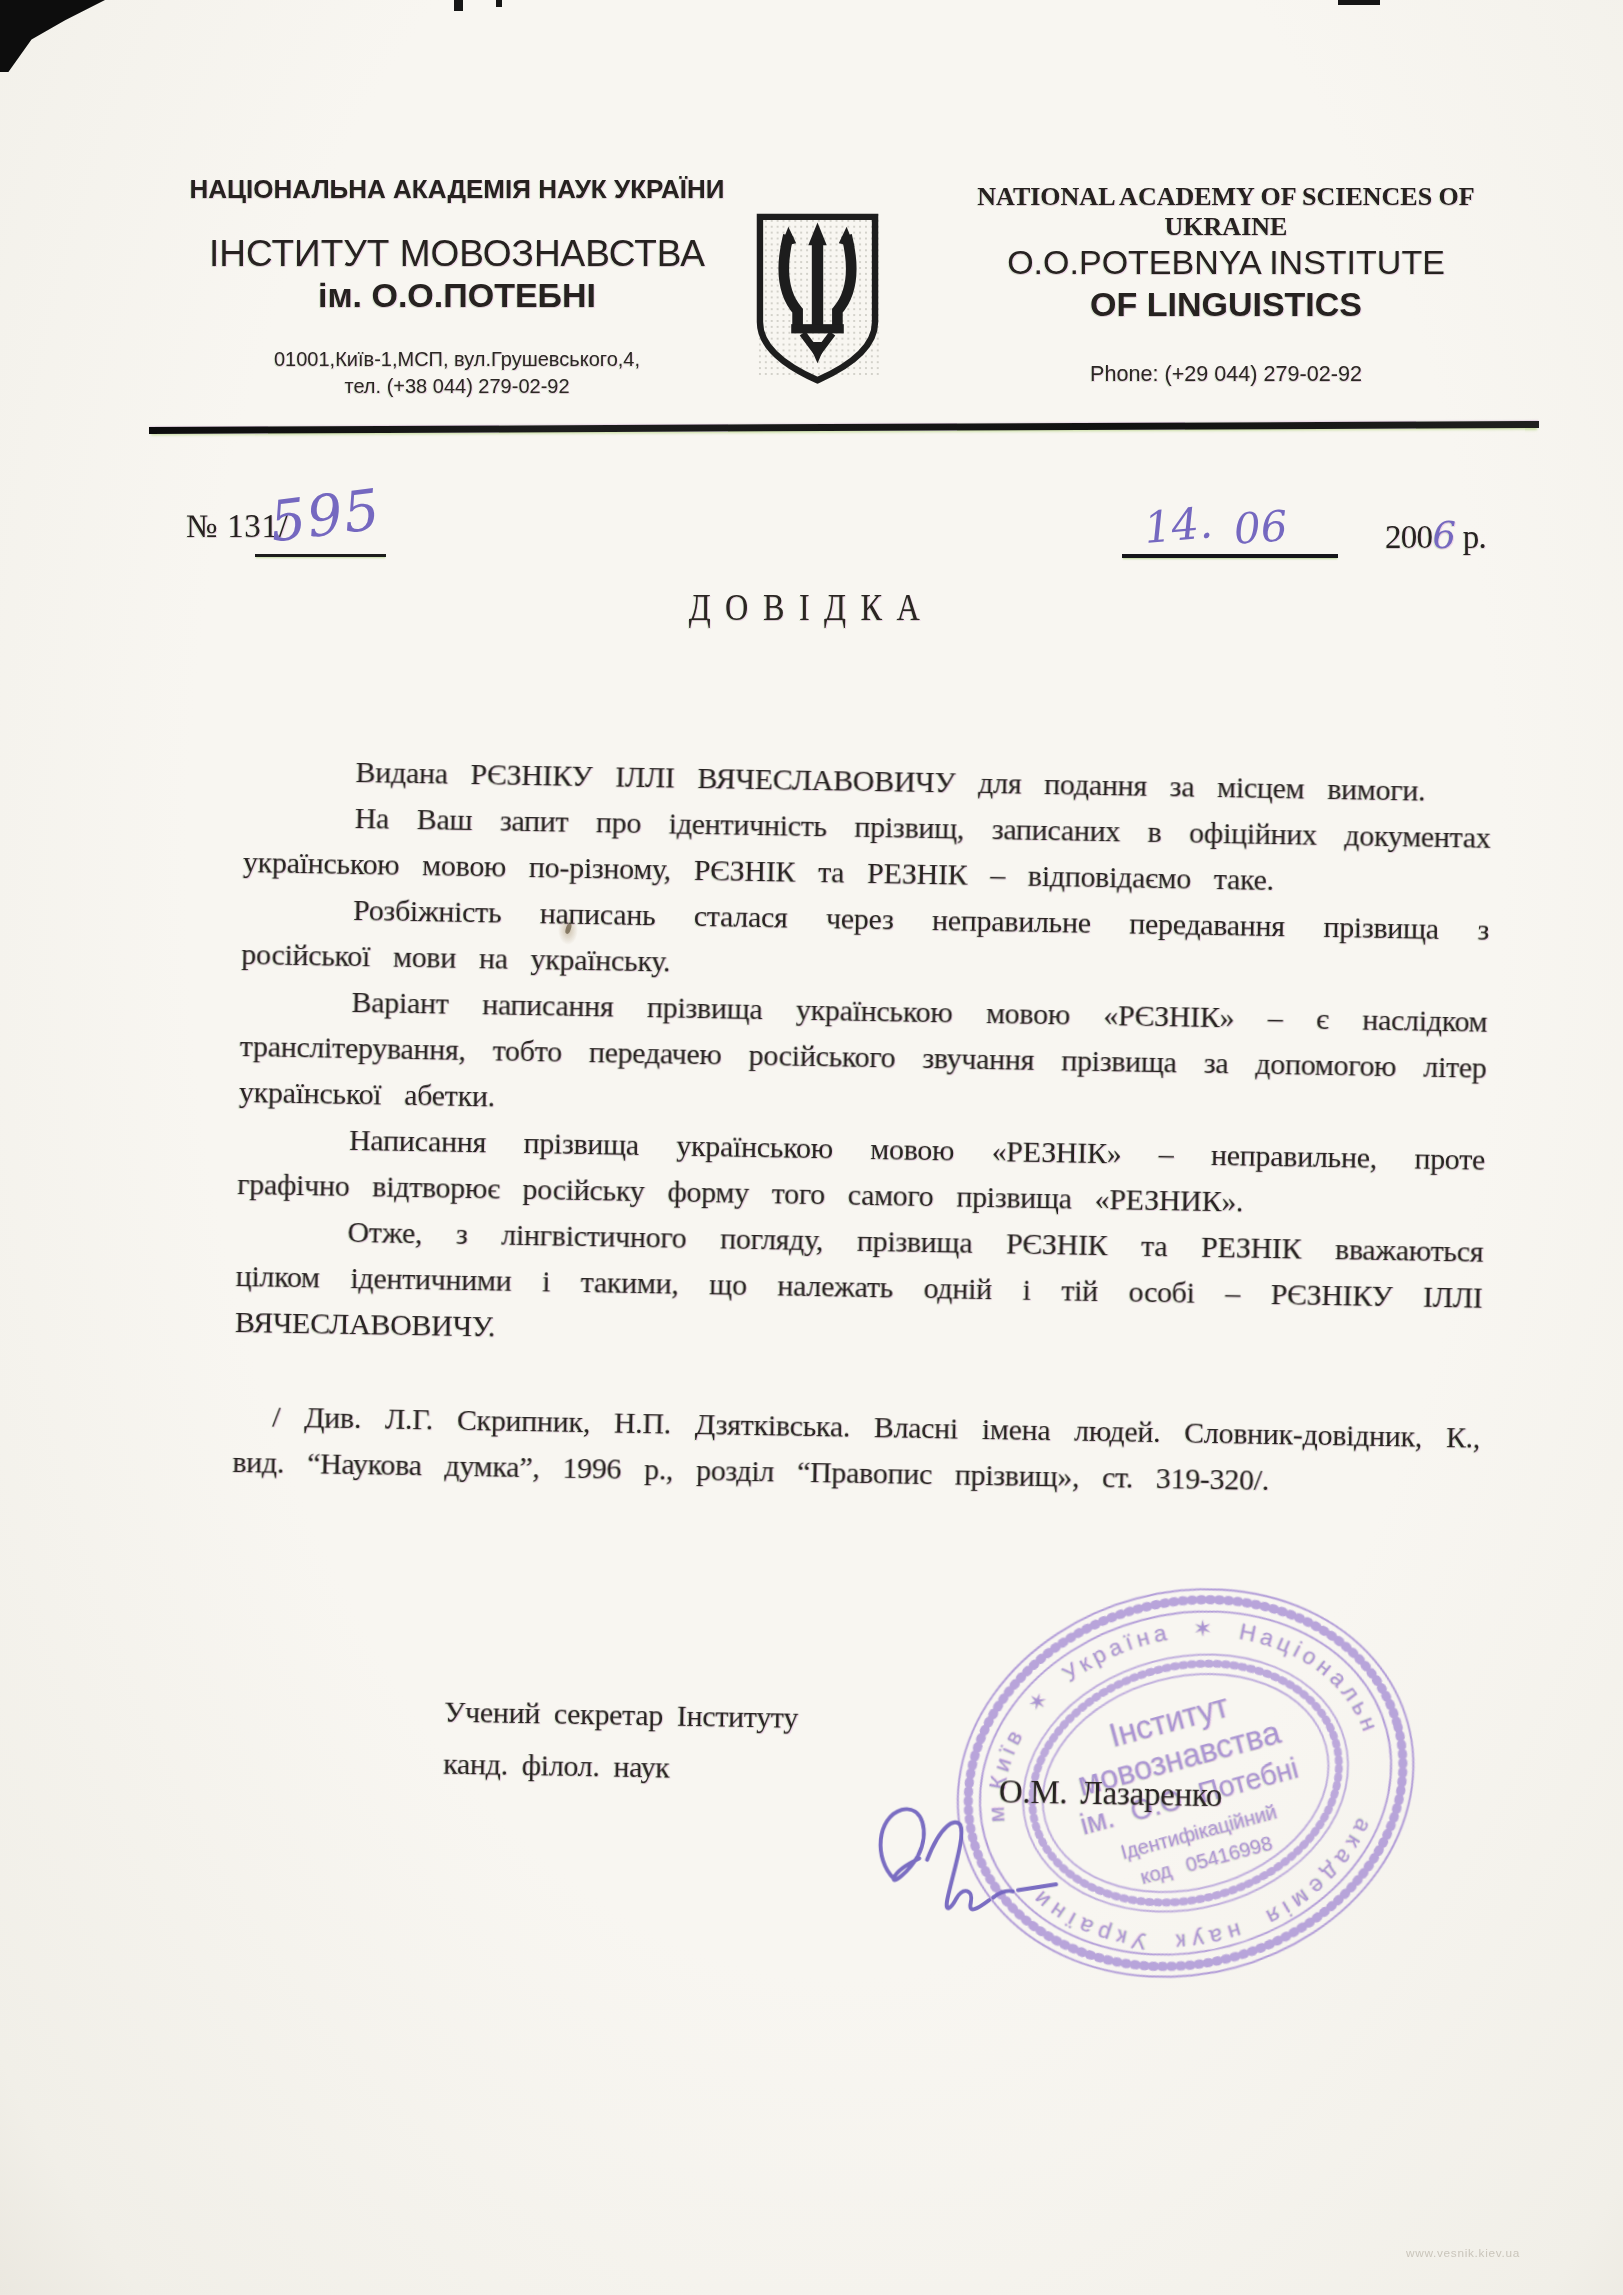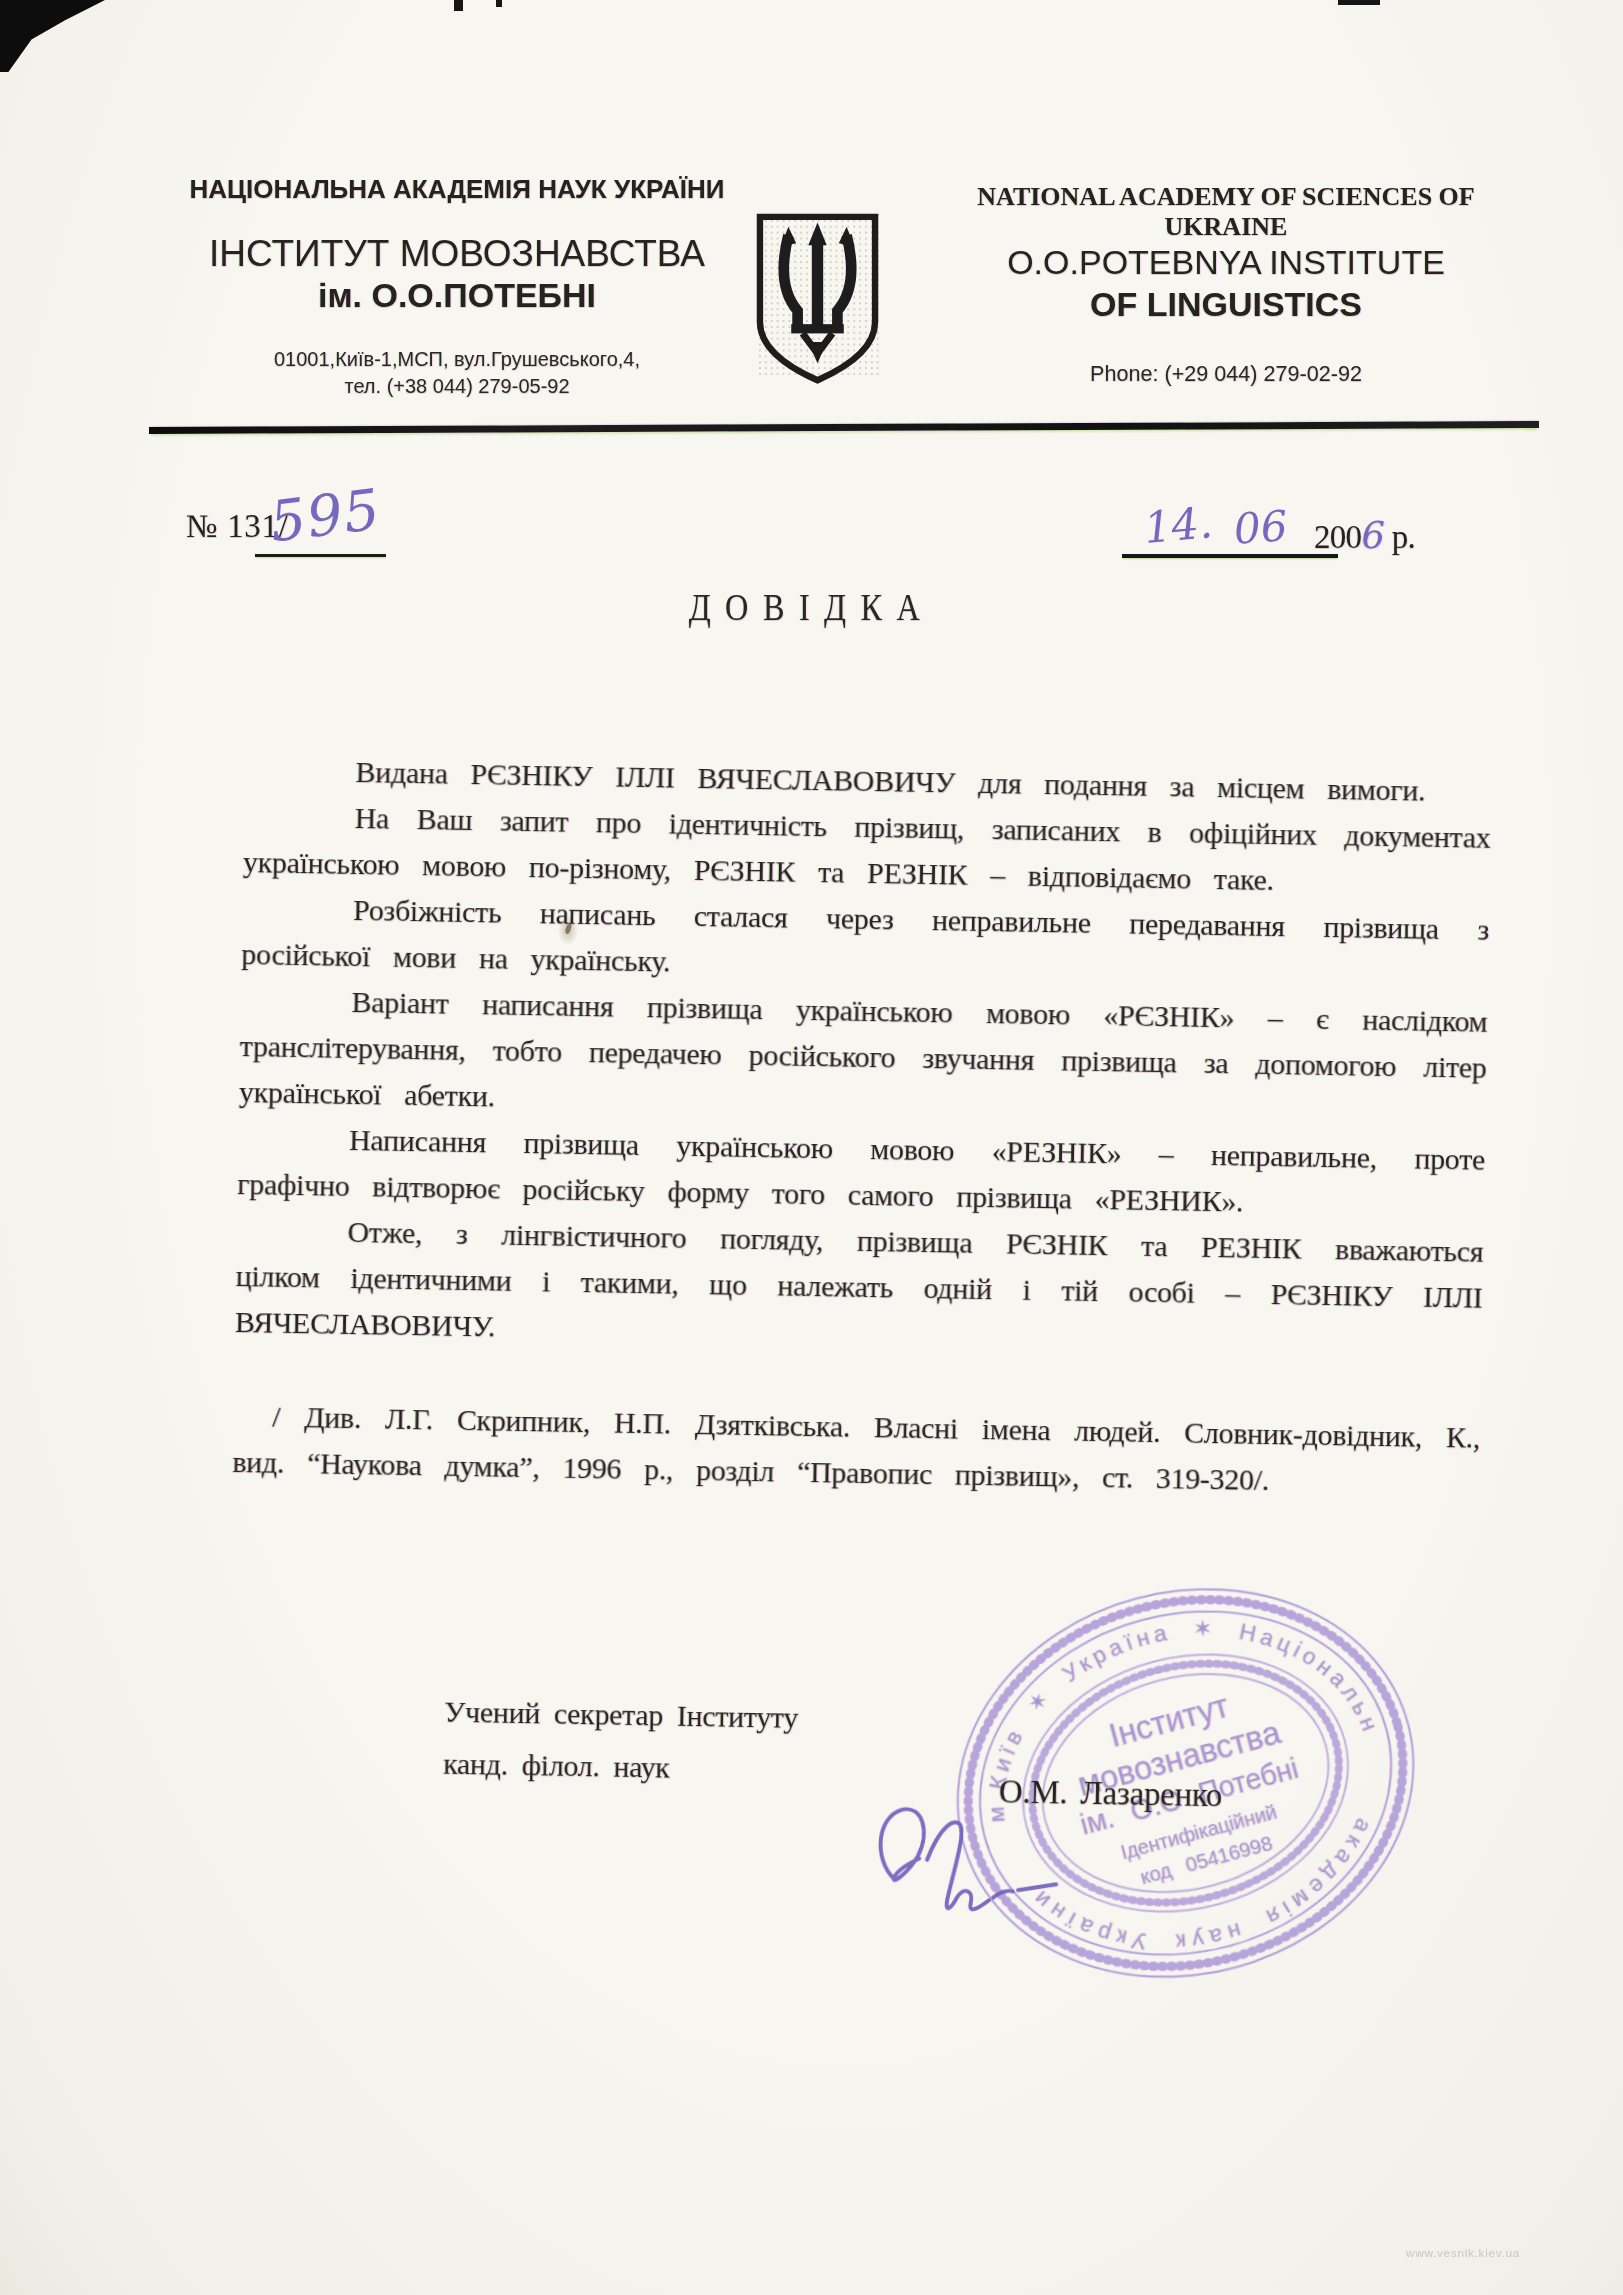--- a/index.html
+++ b/index.html
@@ -59,21 +59,21 @@
   
   .num-prefix{position:absolute;left:186px;top:508px;font-size:33px;letter-spacing:0.7px;}
   .num-line{position:absolute;left:255px;top:554px;width:131px;height:3.3px;background:#1c1c1c;
     box-shadow:0 2px 1.3px -0.7px rgba(120,180,50,.4);}
   .hw{font-family:"DejaVu Serif", serif;font-style:italic;color:#7568c0;}
   .hw-595{position:absolute;left:270px;top:483px;font-size:56px;transform:rotate(-7deg);letter-spacing:1.3px;}
   .date-line{position:absolute;left:1122px;top:554px;width:216px;height:3.9px;background:#15151a;
     box-shadow:0 2px 1.3px -0.7px rgba(120,180,50,.4);}
   .hw-day{position:absolute;left:1144px;top:500px;font-size:43px;transform:rotate(-5deg);}
   .hw-month{position:absolute;left:1234px;top:503px;font-size:42px;transform:rotate(-4deg);}
-  .date-year{position:absolute;left:1314px;top:514px;font-size:33px;letter-spacing:-0.7px;text-align:center;}
+  .date-year{position:absolute;left:1385px;top:514px;font-size:33px;letter-spacing:-0.7px;text-align:center;}
   .date-year .hw{font-size:37px;}
 
   
   .doc-title{position:absolute;left:0;top:585px;width:1623px;text-align:center;
     font-size:38px;letter-spacing:17px;transform:scaleX(.85);color:#2a2622;}
 
   
   .body-block{
     position:absolute;left:245px;top:747px;width:1247px;
     font-size:30px;line-height:46px;text-align:justify;
@@ -106,21 +106,21 @@
   <div class="top-speck" style="left:1338px;top:0;width:42px;height:4.6px;"></div>
   <div class="smudge"></div>
   <div class="smudge-dot"></div>
 
   <div class="hdr-left chroma">
     <div class="hdr-l1">НАЦІОНАЛЬНА АКАДЕМІЯ НАУК УКРАЇНИ</div>
     <div class="hdr-l2">ІНСТИТУТ МОВОЗНАВСТВА</div>
     <div class="hdr-l3">ім. О.О.ПОТЕБНІ</div>
     <div class="hdr-addr">
       <div>01001,Київ-1,МСП, вул.Грушевського,4,</div>
-      <div>тел. (+38 044) 279-05-92</div>
+      <div>тел. (+38 044) 279-02-92</div>
     </div>
   </div>
 
   <div class="emblem-wrap">
     <div class="emblem-dots"></div>
     <svg width="135" height="186" viewBox="0 0 190 250">
       <path d="M14,8 H176 V156 Q176,202 95,238 Q14,202 14,156 Z" fill="none" stroke="#1d1d1d" stroke-width="9"></path>
       <g fill="#1d1d1d" stroke="#1d1d1d">
         <path d="M95,16 L82,48 H108 Z" stroke="none"></path>
         <rect x="87" y="40" width="16" height="128" stroke="none"></rect>

